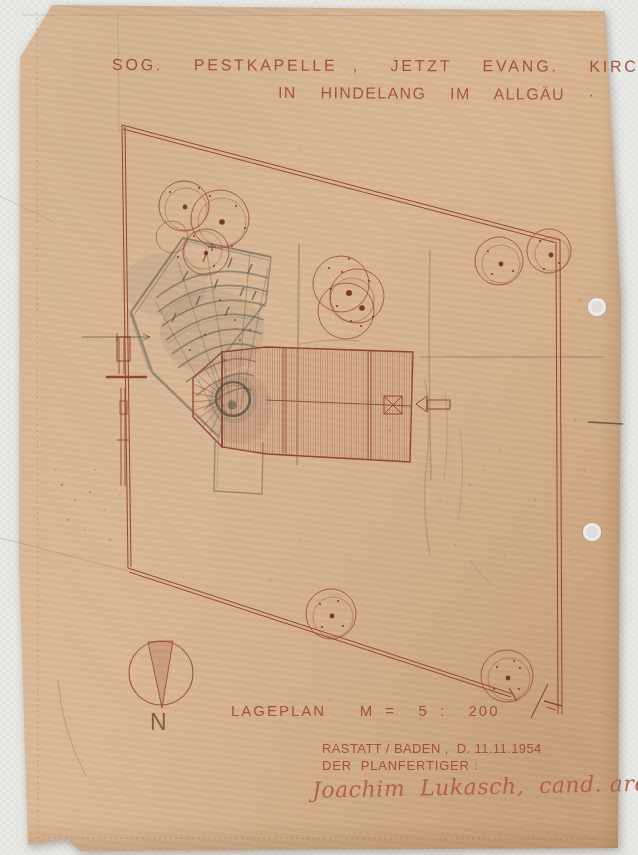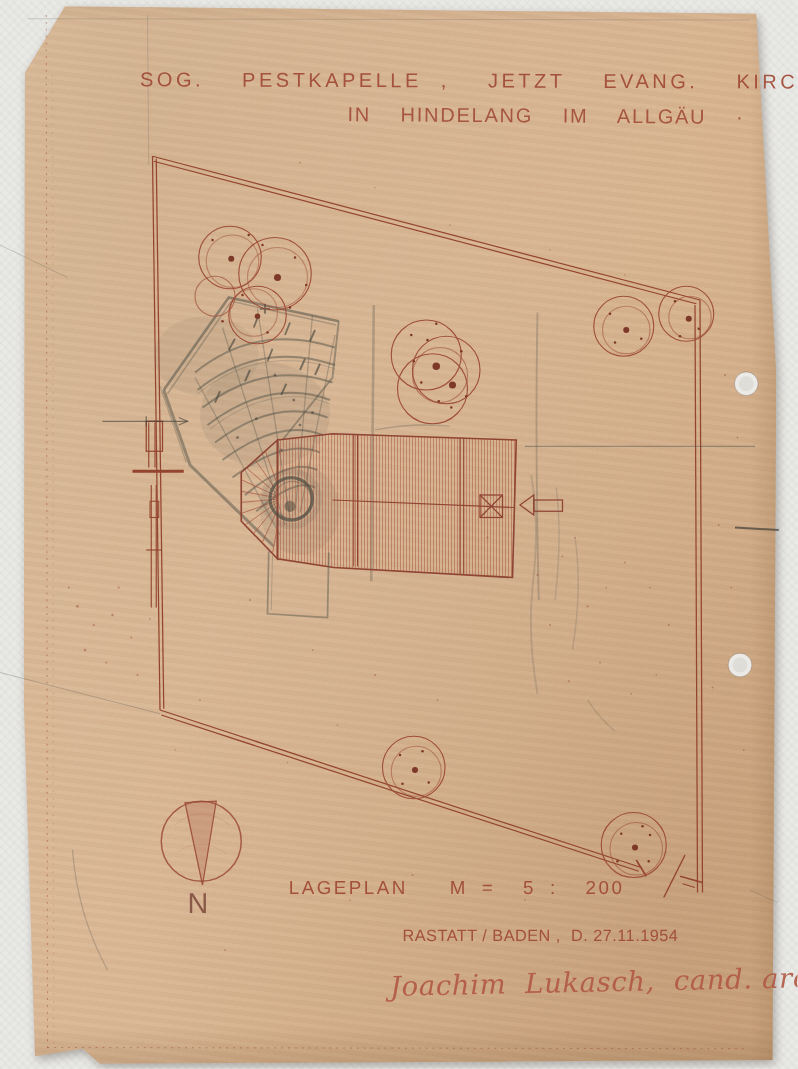--- a/index.html
+++ b/index.html
@@ -343,16 +343,17 @@
       <circle cx="597" cy="307" r="9.5" fill="#eceae6" stroke="rgba(90,60,40,0.3)" stroke-width="0.8"></circle>
       <circle cx="597" cy="307" r="6" fill="#dcdad5" opacity="0.8"></circle>
       <circle cx="592" cy="532" r="9.5" fill="#eceae6" stroke="rgba(90,60,40,0.3)" stroke-width="0.8"></circle>
       <circle cx="592" cy="532" r="6" fill="#dcdad5" opacity="0.8"></circle>
     </g>
   </svg>
 
   <div class="txt t1">SOG.  PESTKAPELLE ,  JETZT  EVANG.  KIRCHE</div>
   <div class="txt t2">IN  HINDELANG  IM  ALLGÄU  ·</div>
   <div class="txt lageplan">LAGEPLAN   M =  5 :  200</div>
-  <div class="txt rastatt">RASTATT / BADEN ,  D. 27.11.1954</div>
+  <div class="txt rastatt">RASTATT / BADEN ,  D. 11.11.1954</div>
+  <div class="txt planfertiger">DER  PLANFERTIGER :</div>
   <div class="txt signature">Joachim  Lukasch,  cand. arch.</div>
   <div class="txt north">N</div>
 </div>
 
 </body></html>

